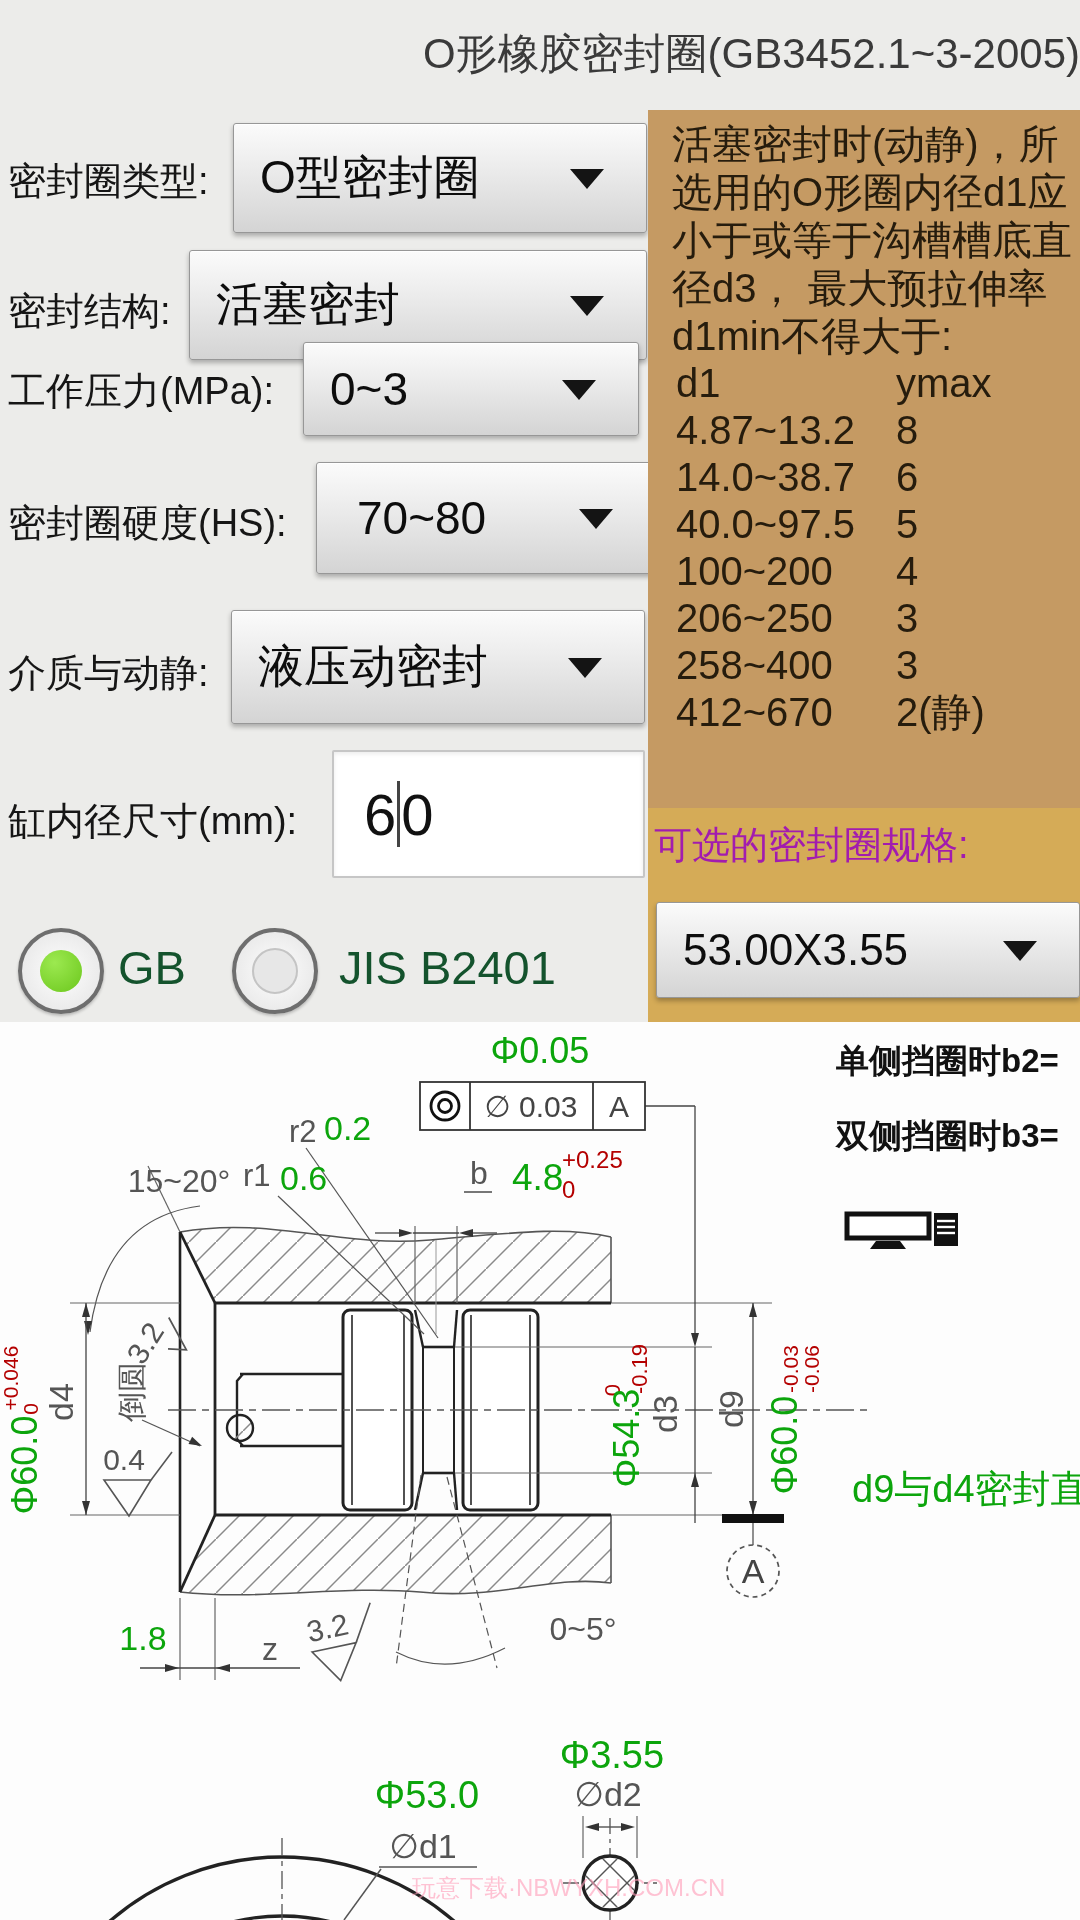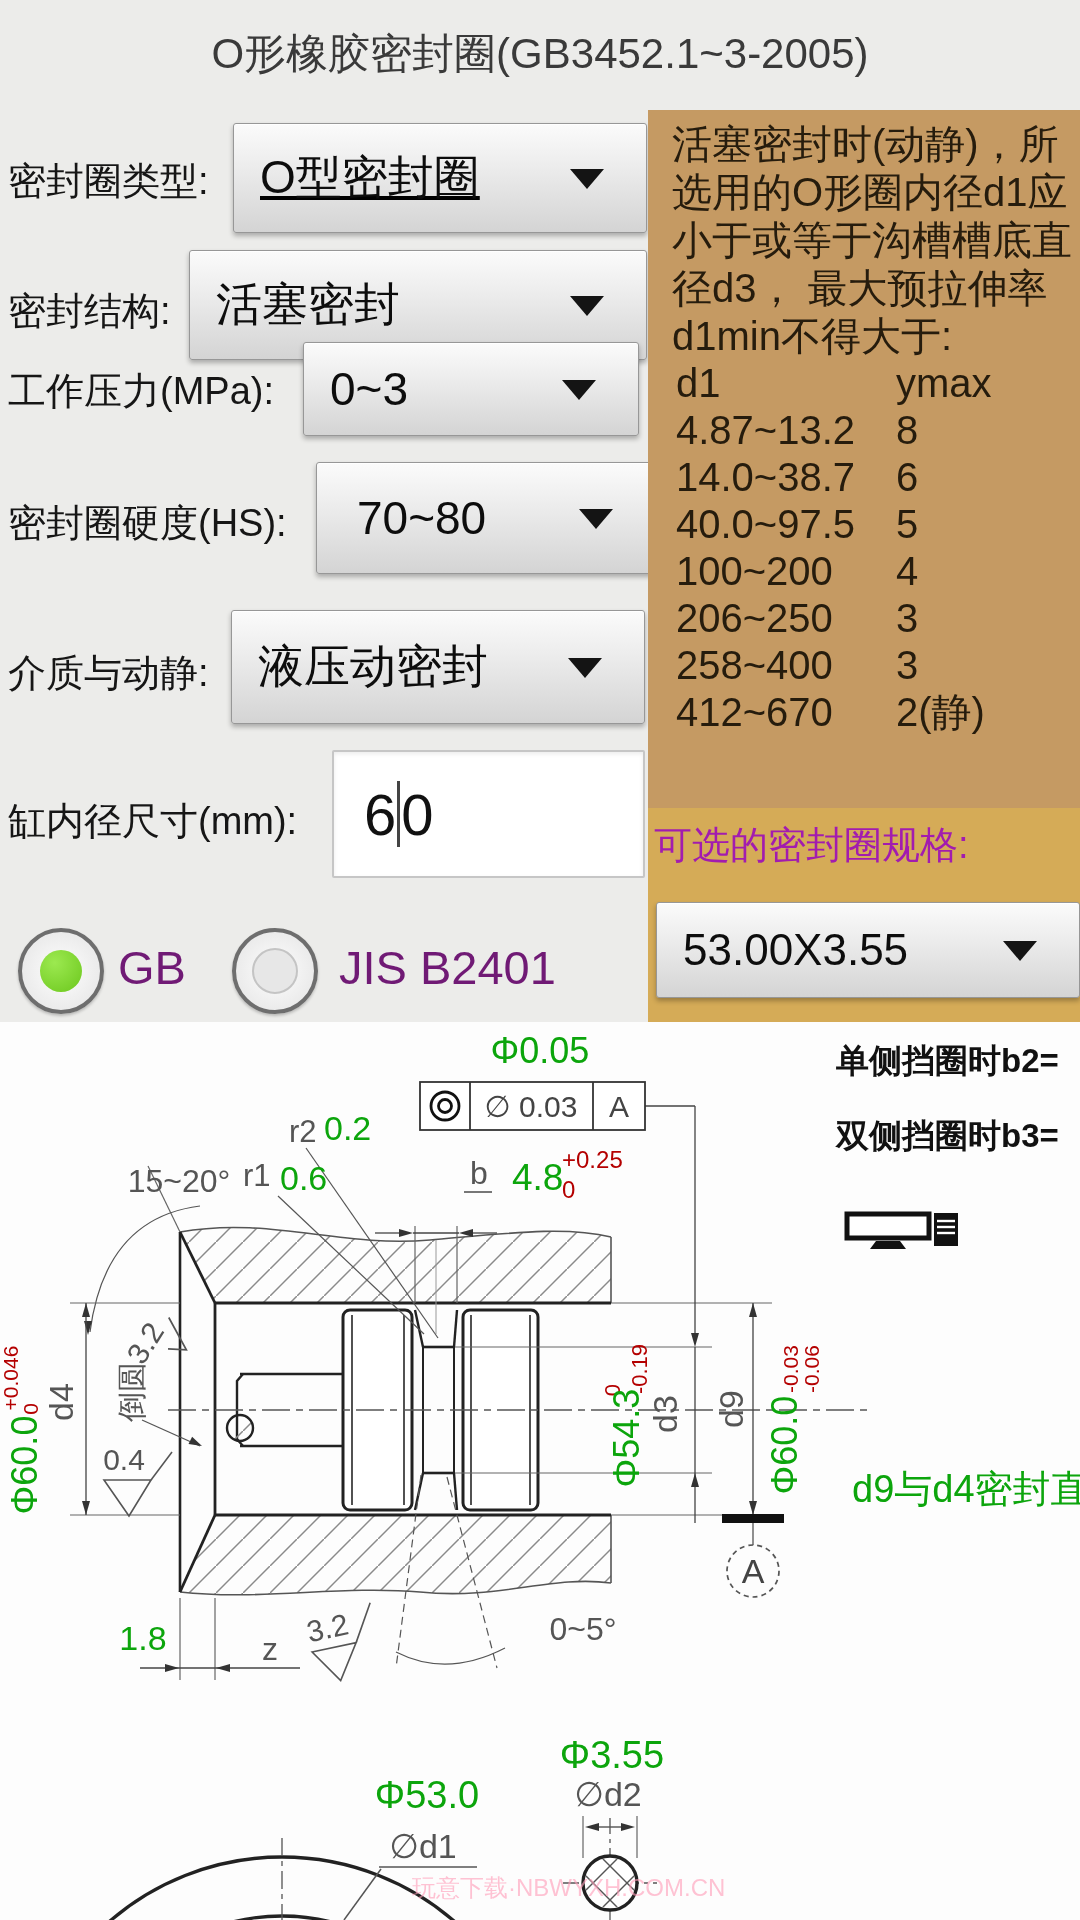--- a/index.html
+++ b/index.html
@@ -1,18 +1,18 @@
 <!DOCTYPE html>
 <html><head>
 <meta charset="utf-8">
 <style>
   html,body{margin:0;padding:0;}
   body{width:1080px;height:1920px;position:relative;overflow:hidden;
        background:#ececea;font-family:"Liberation Sans","DejaVu Sans",sans-serif;}
-  .title{position:absolute;top:26px;left:0;width:1080px;text-align:center;
+  .title{position:absolute;top:26px;left:0;width:1080px;text-align:right;
          font-size:42px;color:#3a3a3a;}
   .flabel{position:absolute;font-size:38px;color:#161616;white-space:nowrap;}
   .spinner{position:absolute;background:linear-gradient(#fbfbfb,#ececec 40%,#d4d4d4);
            border:1px solid #979797;border-radius:3px;
            box-shadow:0 3px 5px rgba(0,0,0,.28), inset 0 1px 0 #fff;
            display:flex;align-items:center;}
   .spinner .val{font-size:46px;color:#0d0d0d;padding-left:26px;white-space:nowrap;}
   .spinner .tri{position:absolute;right:42px;top:50%;margin-top:-9px;width:0;height:0;
            border-left:17px solid transparent;border-right:17px solid transparent;
            border-top:20px solid #141414;}
@@ -21,21 +21,21 @@
            box-shadow:inset 0 2px 4px rgba(0,0,0,.08);display:flex;align-items:center;}
   .textbox .tval{font-size:58px;color:#111;padding-left:30px;display:flex;align-items:center;}
   .cursor{width:3px;height:66px;background:#444;margin:0 1px;}
   .radio{position:absolute;width:78px;height:78px;border-radius:50%;
          border:4px solid #6e6e6e;background:radial-gradient(#fefefe,#e3e3e3);
          box-shadow:0 2px 3px rgba(0,0,0,.22);}
   .radio .dot{position:absolute;left:50%;top:50%;transform:translate(-50%,-50%);
          width:42px;height:42px;border-radius:50%;}
   .radio.sel .dot{background:radial-gradient(circle at 35% 30%,#9ce950,#6cc71d);}
   .radio.unsel .dot{background:#e7e7e7;border:2px solid #c4c4c4;}
-  .rlabel{position:absolute;font-size:47px;color:#701a75;white-space:nowrap;}
+  .rlabel{position:absolute;font-size:47px;color:#14532d;white-space:nowrap;}
   .panel-top{position:absolute;left:648px;top:110px;width:432px;height:698px;
          background:#c59a63;overflow:hidden;color:#261c0d;}
   .info-line{font-size:40px;line-height:48px;padding-left:24px;white-space:nowrap;}
   .info-line:first-child{margin-top:10px;}
   .trow{display:flex;font-size:40px;line-height:47px;padding-left:28px;white-space:nowrap;}
   .tc1{width:220px;}
   .panel-bottom{position:absolute;left:648px;top:808px;width:432px;height:214px;
          background:#d5ab57;}
   .spec-label{position:absolute;left:654px;top:820px;font-size:38px;color:#a21caf;white-space:nowrap;}
   .drawing{position:absolute;left:0;top:1022px;width:1080px;height:898px;background:#fdfdfd;}
@@ -46,21 +46,21 @@
   .dtxt{fill:#555;}
   .ntxt{fill:#111;font-weight:bold;}
   .wm{fill:#ff9fba;opacity:.62;}
 </style>
 </head>
 <body>
 
 <div class="title">O形橡胶密封圈(GB3452.1~3-2005)</div>
 
 <div class="flabel" style="left:8px;top:156px;">密封圈类型:</div>
-<div class="spinner" style="left:233px;top:123px;width:412px;height:108px;text-decoration:underline;">
+<div class="spinner" style="left:233px;top:123px;width:412px;height:108px;">
   <span class="val">O型密封圈</span>
   <span class="tri"></span>
 </div>
 
 <div class="flabel" style="left:8px;top:286px;">密封结构:</div>
 <div class="spinner" style="left:189px;top:250px;width:456px;height:108px;">
   <span class="val">活塞密封</span>
   <span class="tri"></span>
 </div>
 

